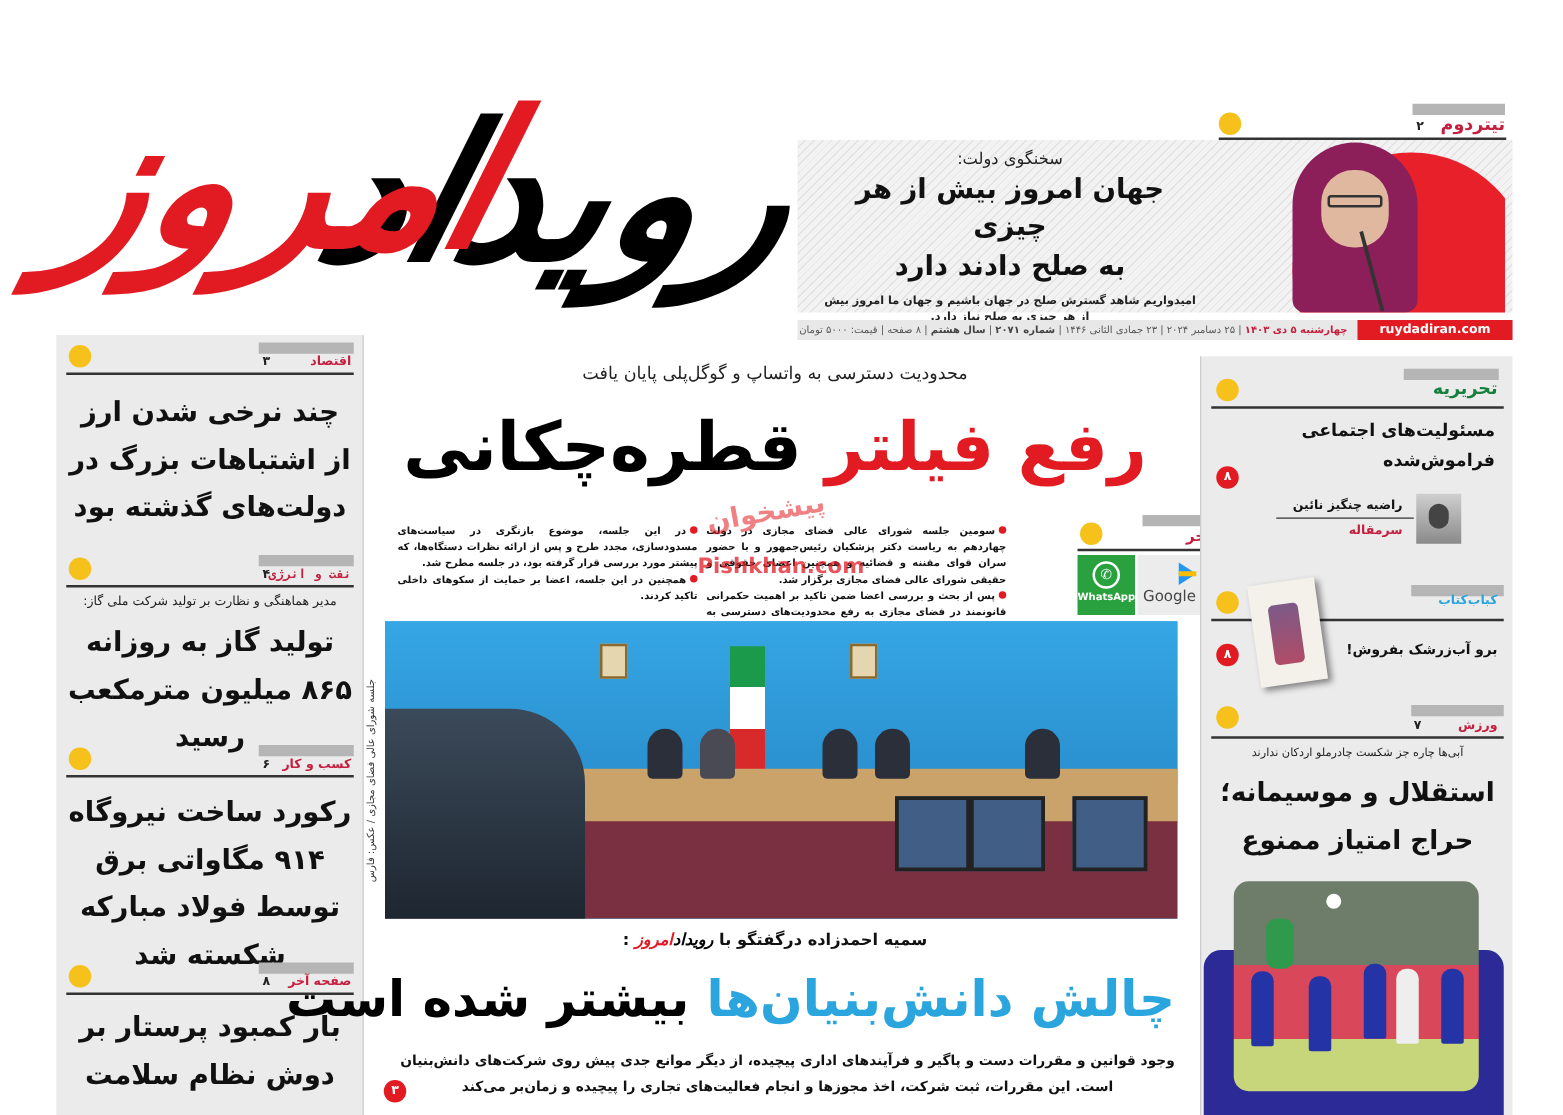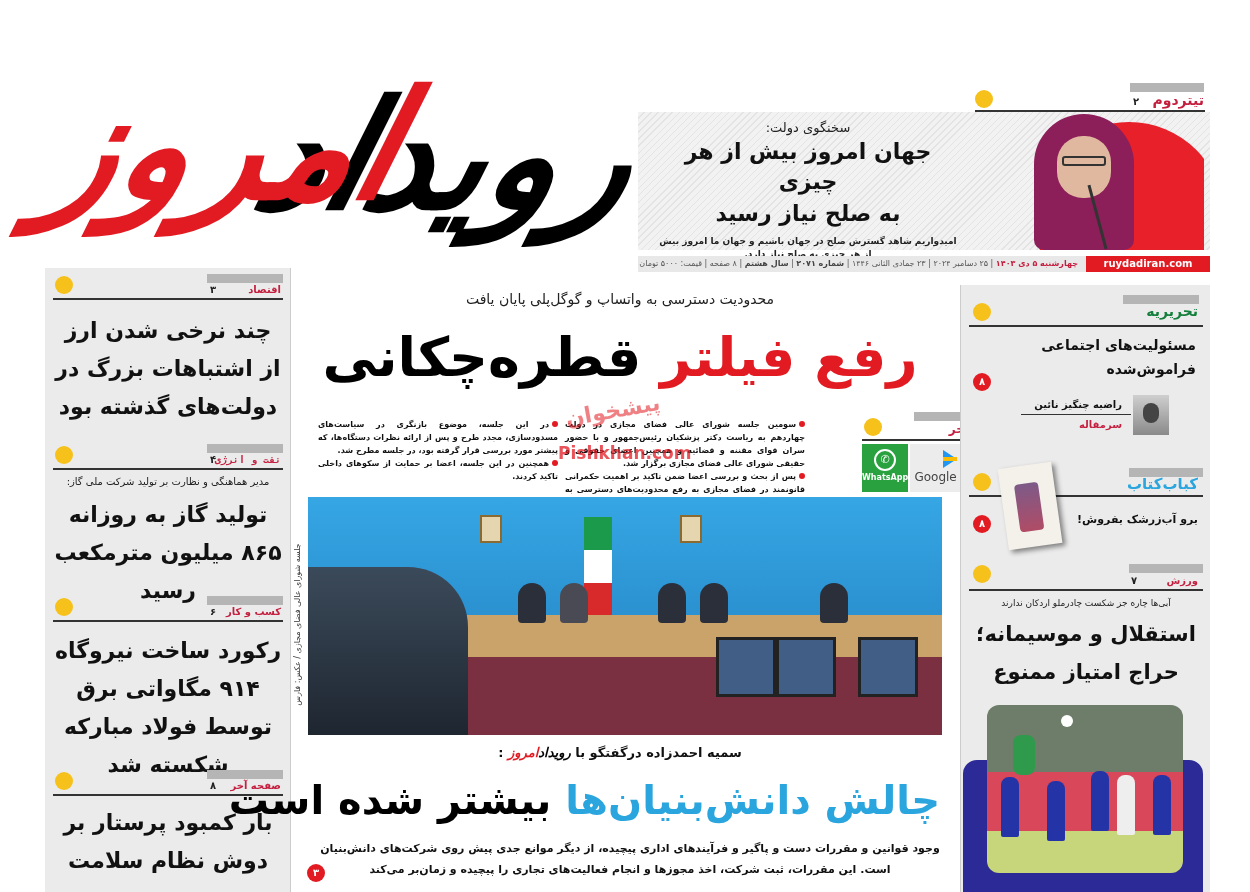--- a/index.html
+++ b/index.html
@@ -91,21 +91,21 @@
 
   
   .rightcol { left: 960px; top: 285px; width: 250px; height: 607px; background: #ebebeb; border-left: 1px solid #ccc; }
   .editorial-title { position: absolute; right: 14px; top: 60px; width: 200px; font-size: 14px; font-weight: bold; line-height: 24px; color: #111; }
   .author-photo { position: absolute; left: 172px; top: 110px; width: 36px; height: 40px; background: linear-gradient(#cfcfcf, #8a8a8a); }
   .author-photo .head { position: absolute; left: 10px; top: 8px; width: 16px; height: 20px; border-radius: 8px; background: #444; }
   .author-name { position: absolute; right: 88px; top: 114px; font-size: 10px; font-weight: bold; color: #111; }
   .author-role { position: absolute; right: 88px; top: 134px; font-size: 10px; color: #c41f3e; font-weight: bold; }
   .book-cover { position: absolute; left: 42px; top: 180px; width: 54px; height: 82px; background: #f4f0ea; transform: rotate(-8deg); box-shadow: 3px 3px 5px rgba(0,0,0,0.45); }
   .book-cover .art { position: absolute; left: 14px; top: 18px; width: 24px; height: 48px; background: linear-gradient(#7d5a88, #b04c66); border-radius: 4px; }
-  .book-tag-label { position: absolute; right: 12px; top: 190px; font-size: 15px; color: #2aa5de; font-weight: bold; }
+  .book-tag-label { position: absolute; right: 12px; top: 190px; font-size: 10px; color: #2aa5de; font-weight: bold; }
   .book-title { position: absolute; right: 12px; top: 228px; font-size: 11px; font-weight: bold; color: #111; }
   .sport-kicker { position: absolute; left: 8px; width: 234px; top: 313px; text-align: center; font-size: 9px; color: #222; }
   .sport-headline { position: absolute; left: 8px; width: 234px; top: 330px; text-align: center; font-size: 21px; font-weight: bold; line-height: 38px; color: #111; }
   .sport-photo-bg { position: absolute; left: 2px; top: 475px; width: 240px; height: 132px; background: #2b2a96; border-radius: 14px 14px 0 0; }
   .sport-photo { position: absolute; left: 26px; top: 420px; width: 196px; height: 168px; border-radius: 12px; overflow: hidden; background: linear-gradient(#6d7d6a 0 40%, #d8475a 40% 75%, #c7d67a 75%); }
   .player { position: absolute; width: 18px; height: 60px; background: #2433a6; border-radius: 8px 8px 2px 2px; }
   .keeper { position: absolute; left: 26px; top: 30px; width: 22px; height: 40px; background: #2f9a4c; border-radius: 8px; }
   .ball { position: absolute; left: 74px; top: 10px; width: 12px; height: 12px; border-radius: 50%; background: #fff; }
 </style>
 </head>
@@ -119,21 +119,21 @@
 <div class="abs tag-bar" style="left:1130px; top:83px; width:74px;"></div>
 <div class="abs dot" style="left:975px; top:90px;"></div>
 <div class="abs" style="right:46px; top:92px; font-size:14px; color:#c41f3e; font-weight:bold;">تیتردوم</div>
 <div class="abs tag-num" style="left:1133px; top:96px;">۲</div>
 <div class="abs rule" style="left:975px; top:110px; width:230px;"></div>
 
 <div class="abs teaser">
   <div class="teaser-text">
     <div class="teaser-kicker">سخنگوی دولت:</div>
     <div class="teaser-title">جهان امروز بیش از هر چیزی</div>
-    <div class="teaser-title">به صلح نیاز رسید</div>
+    <div class="teaser-title">به صلح دادند دارد</div>
     <div class="teaser-sub">امیدواریم شاهد گسترش صلح در جهان باشیم و جهان ما امروز بیش از هر چیزی به صلح نیاز دارد.</div>
   </div>
   <div class="teaser-photo">
     <div class="red-disc"></div>
     <div class="person">
       <div class="hijab"></div>
       <div class="face"></div>
       <div class="glasses"></div>
       <div class="mic"></div>
     </div>

